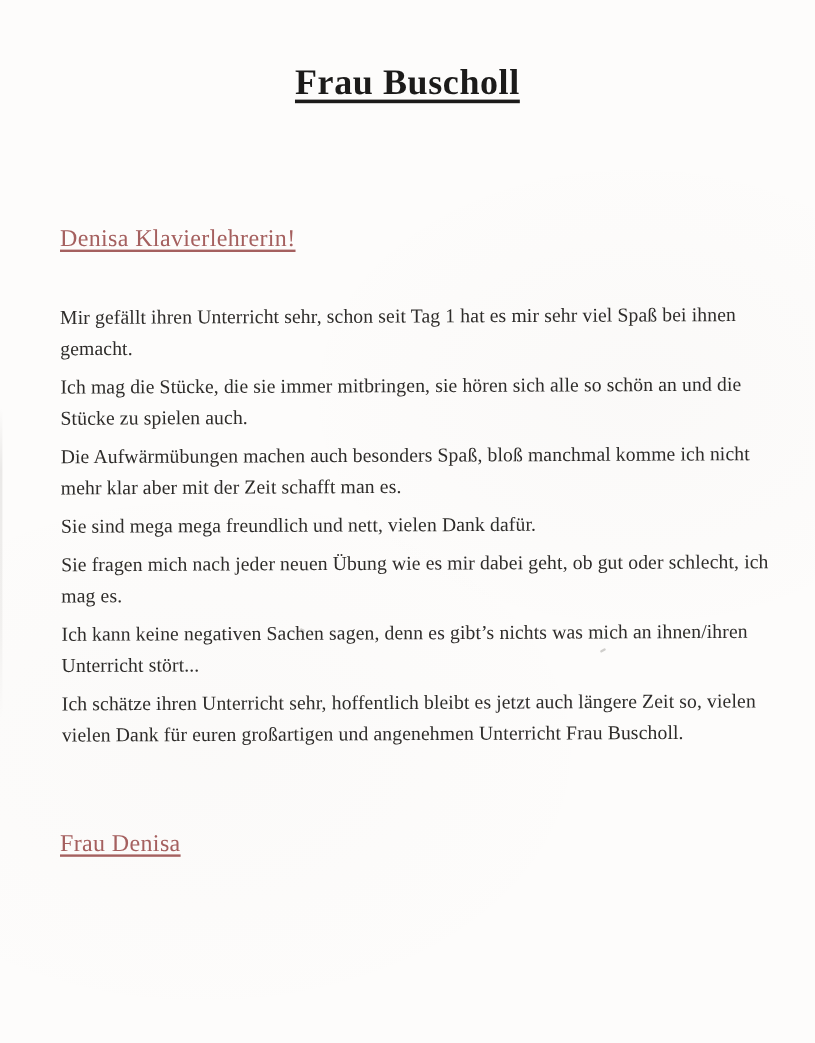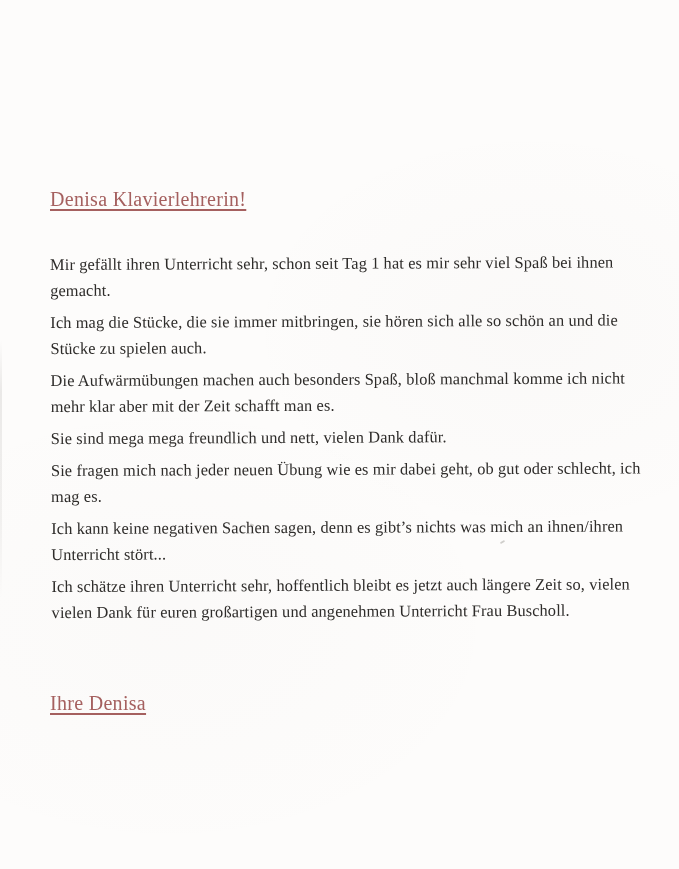--- a/index.html
+++ b/index.html
@@ -83,32 +83,33 @@
     border-radius:1px;
   }
   .speck-1{left:250px;top:524px;width:4px;height:2px;transform:rotate(25deg);}
   .speck-2{left:500px;top:541px;width:5px;height:2px;transform:rotate(-30deg);}
 </style>
 </head>
 <body>
 
 <div class="scan-page">
 
+  <h1 class="letter-title">Frau Buscholl</h1>
 
   <div class="salutation">Denisa Klavierlehrerin!</div>
 
   <div class="letter-body">
     <p>Mir gefällt ihren Unterricht sehr, schon seit Tag 1 hat es mir sehr viel Spaß bei ihnen gemacht.</p>
     <p>Ich mag die Stücke, die sie immer mitbringen, sie hören sich alle so schön an und die Stücke zu spielen auch.</p>
     <p>Die Aufwärmübungen machen auch besonders Spaß, bloß manchmal komme ich nicht mehr klar aber mit der Zeit schafft man es.</p>
     <p>Sie sind mega mega freundlich und nett, vielen Dank dafür.</p>
     <p>Sie fragen mich nach jeder neuen Übung wie es mir dabei geht, ob gut oder schlecht, ich mag es.</p>
     <p>Ich kann keine negativen Sachen sagen, denn es gibt’s nichts was mich an ihnen/ihren Unterricht stört...</p>
     <p>Ich schätze ihren Unterricht sehr, hoffentlich bleibt es jetzt auch längere Zeit so, vielen vielen Dank für euren großartigen und angenehmen Unterricht Frau Buscholl.</p>
   </div>
 
-  <div class="closing">Ihre Denisa</div>
+  <div class="closing">Frau Denisa</div>
 
   <div class="edge-smudge"></div>
   <div class="speck speck-1"></div>
   <div class="speck speck-2"></div>
 
 </div>
 
 </body></html>

